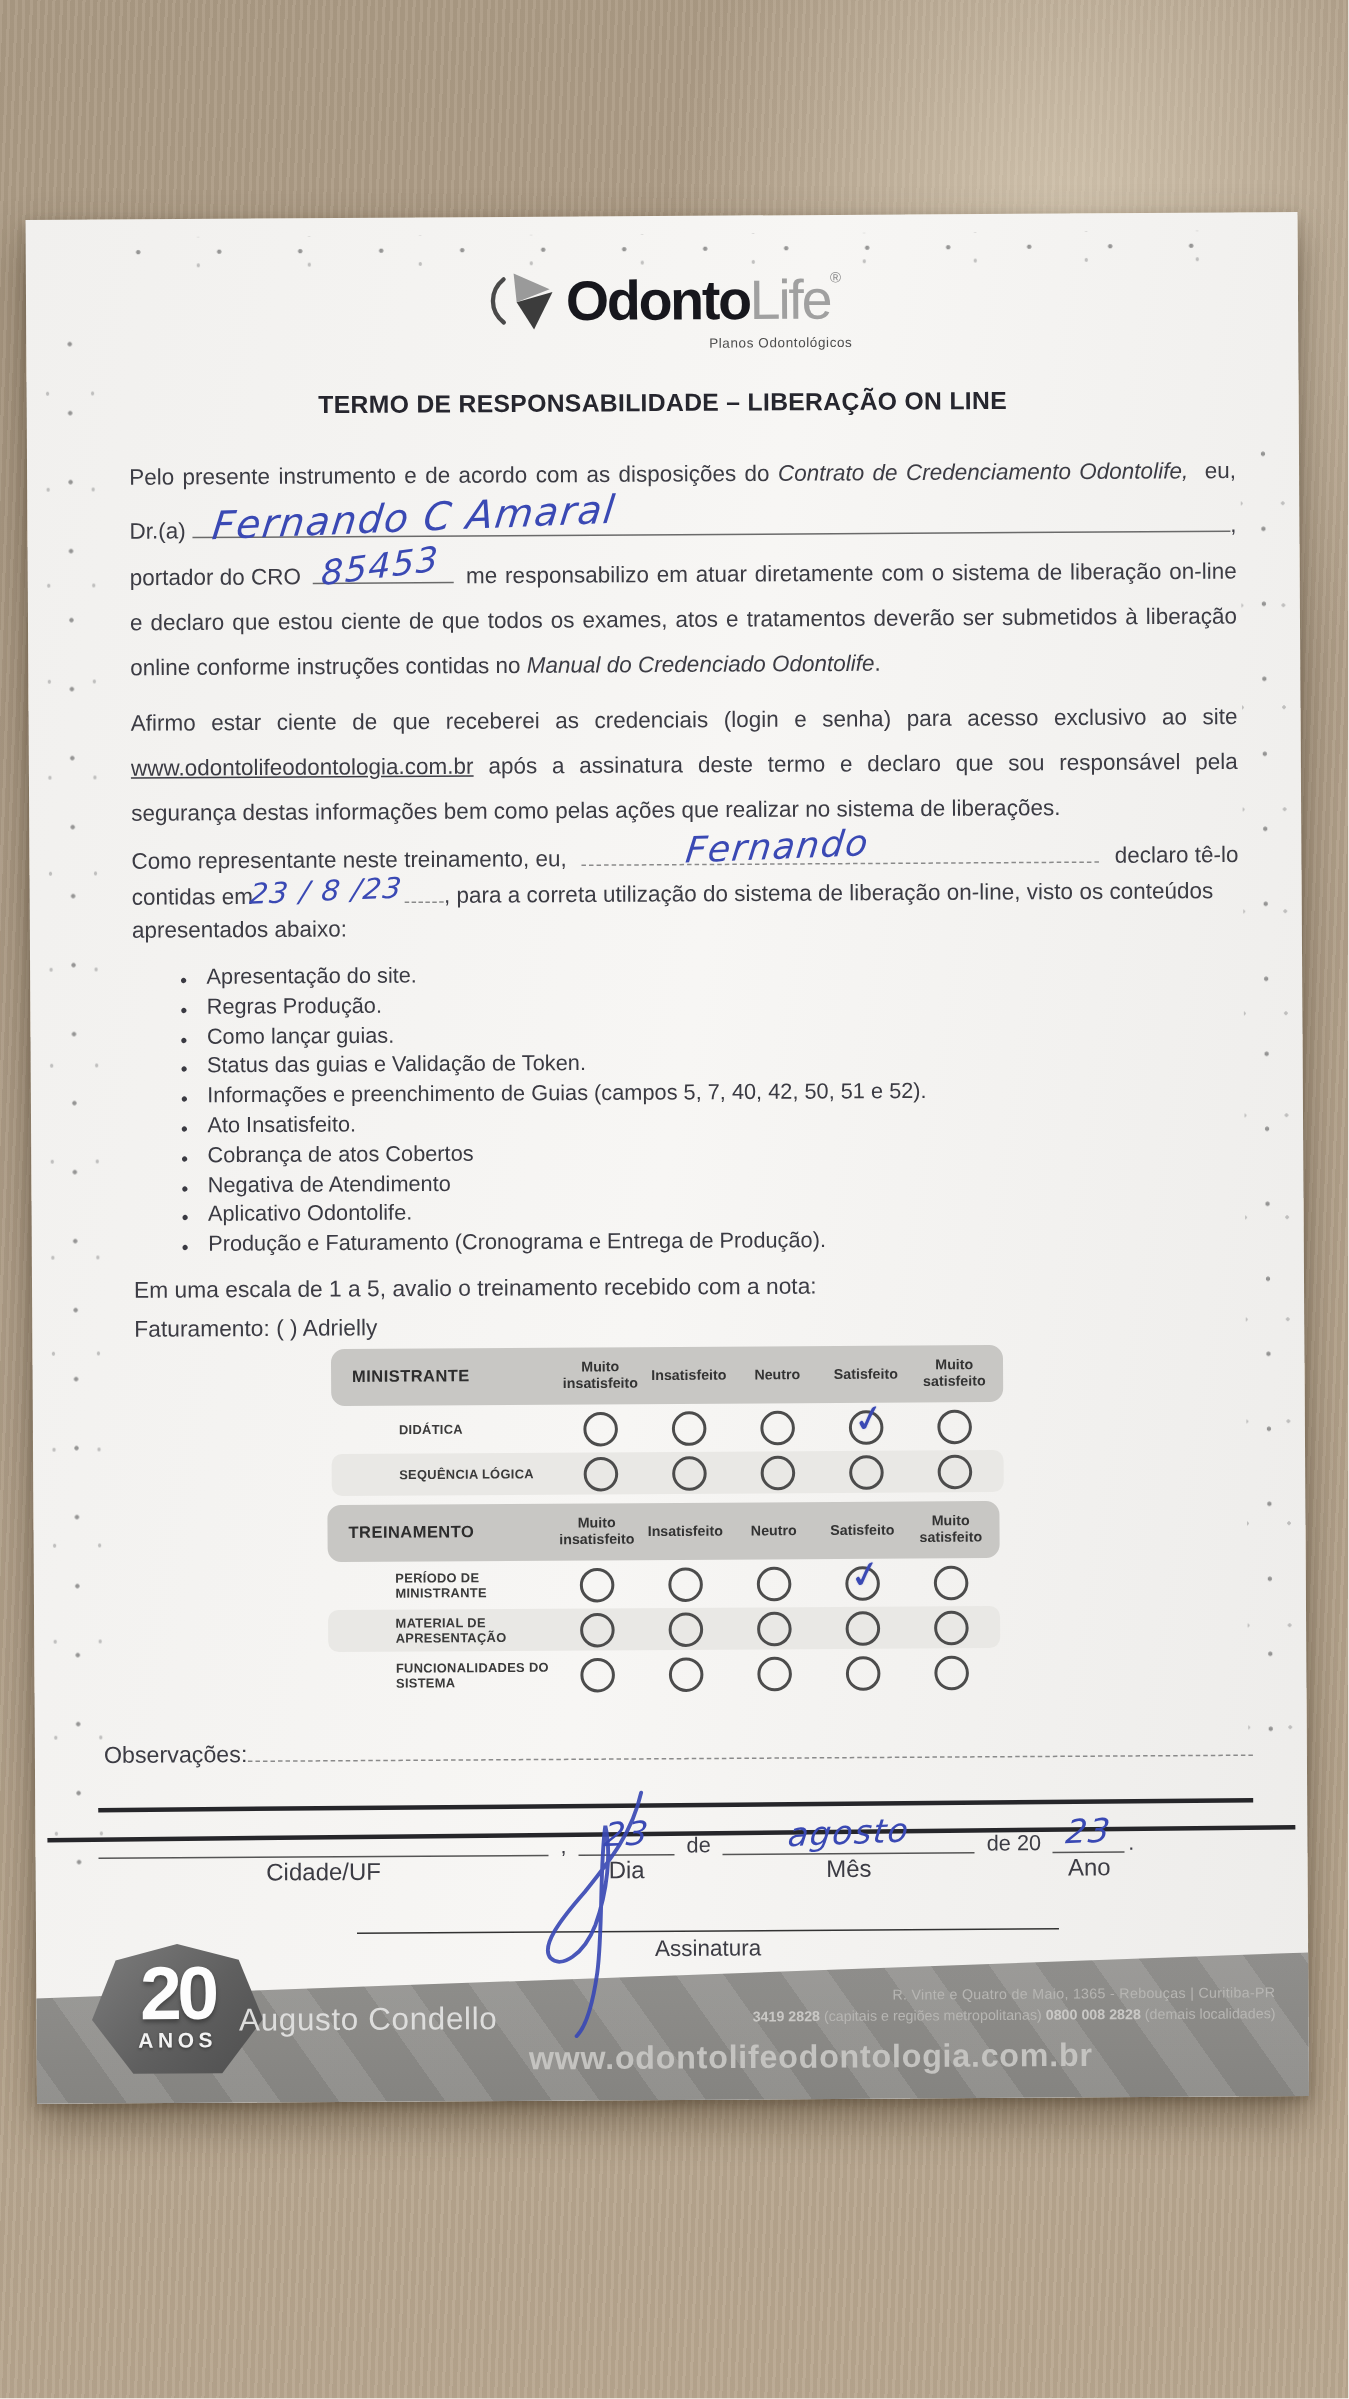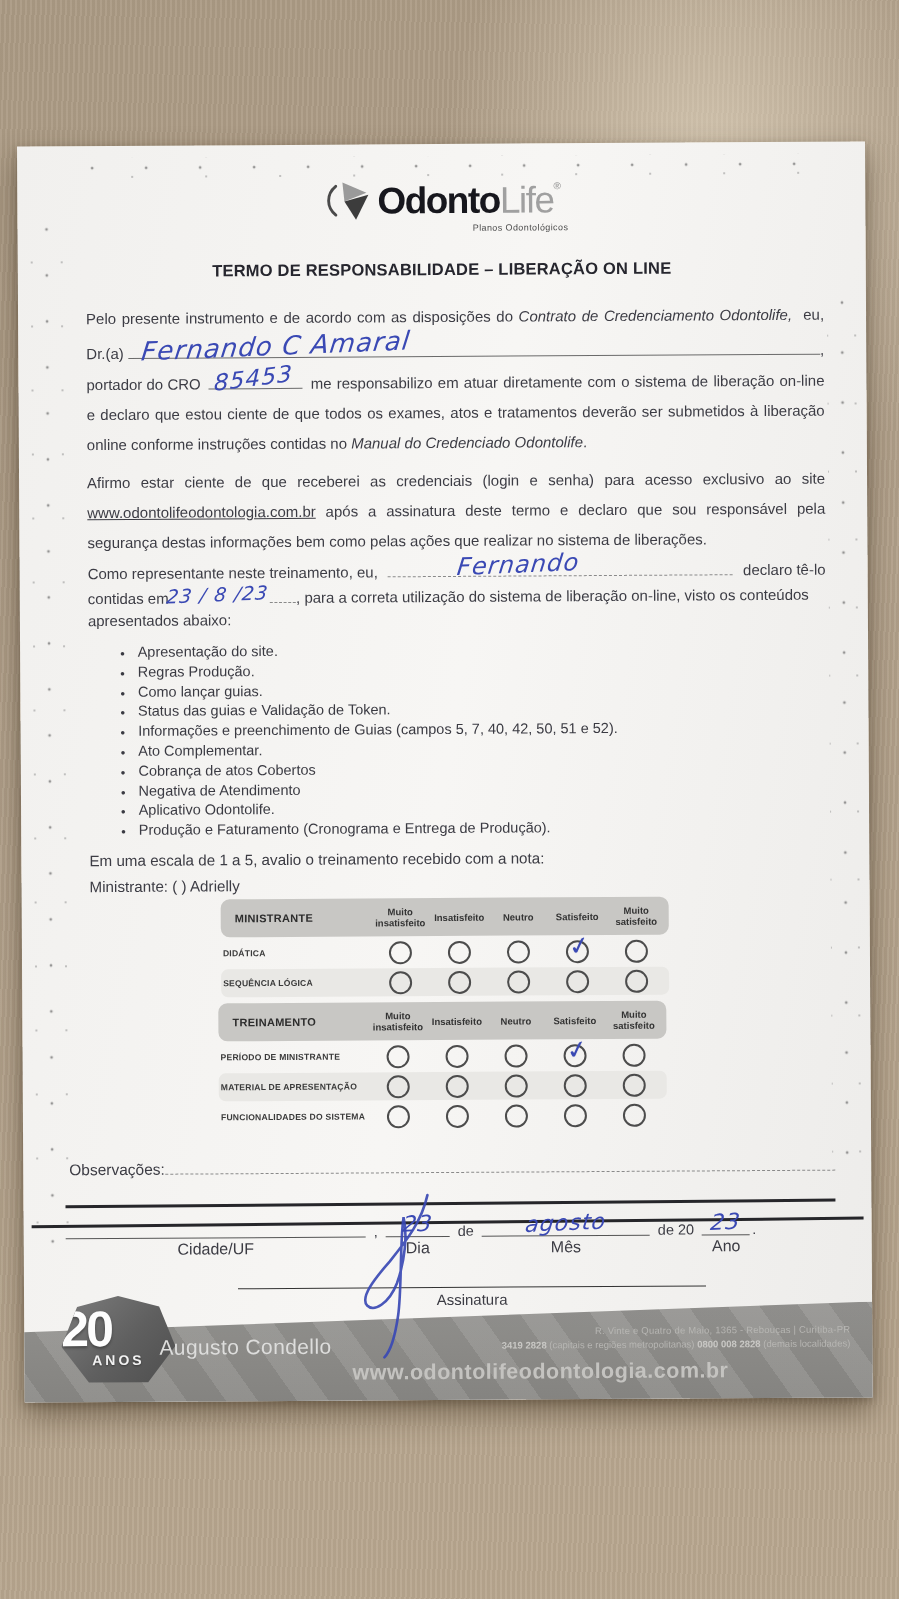--- a/index.html
+++ b/index.html
@@ -76,21 +76,21 @@
   
   .rating-table{position:absolute;width:448px;}
   .t1{top:754px;left:199px;}
   .t2{top:858px;left:196px;}
   .rt-head{display:grid;grid-template-columns:150px repeat(5,59px);background:#c8c7c4;
     border-radius:9px;min-height:34px;align-items:center;padding:2px 0;}
   .rt-title{font-size:11px;font-weight:700;color:#2d2d2d;padding-left:14px;letter-spacing:.3px;}
   .hcell{font-size:9.5px;font-weight:700;color:#333;text-align:center;line-height:11px;padding:0 4px;}
   .trow{display:grid;grid-template-columns:150px repeat(5,59px);height:28px;align-items:center;margin-top:2px;}
   .trow.stripe{background:#e9e8e5;border-radius:7px;}
-  .rlabel{font-size:8.6px;font-weight:700;color:#3a3a3a;letter-spacing:.2px;padding-left:2px;}
+  .rlabel{font-size:8.6px;font-weight:700;color:#3a3a3a;letter-spacing:.2px;padding-left:2px;margin-left:43px;}
   .ccell{display:flex;justify-content:center;position:relative;}
   .circ{width:19px;height:19px;border:2px solid #4c4c4c;border-radius:50%;}
   .check{position:absolute;top:-9px;left:50%;margin-left:-9px;color:#3a49b4;font-size:25px;font-weight:700;
     transform:rotate(-10deg);text-shadow:0 0 1px rgba(58,73,180,.5);}
 
   
   .obs{position:absolute;top:1010px;left:46px;right:36px;font-size:15.5px;display:flex;align-items:baseline;}
   .obs .blank{height:18px;}
 
   
@@ -108,21 +108,21 @@
   .sig-svg{position:absolute;top:1047px;left:318px;width:110px;height:168px;z-index:6;}
 
   
   .band{position:absolute;left:-8px;right:-8px;top:1160px;height:100px;background:
       repeating-linear-gradient(55deg, rgba(255,255,255,.05) 0 26px, rgba(0,0,0,.05) 26px 58px),
       linear-gradient(180deg,#979693,#8b8a87);
     clip-path:polygon(0 26%,100% 0,100% 100%,0 100%);z-index:3;}
   .badge{position:absolute;left:37px;top:1150px;width:114px;height:90px;z-index:5;
     clip-path:polygon(50% 0,86% 12%,100% 56%,76% 96%,24% 96%,0 56%,14% 12%);
     background:linear-gradient(135deg,#7d7d7d 0%,#5f5f5f 55%,#4e4e4e 100%);}
-  .badge-num{position:absolute;left:0;right:0;top:8px;text-align:left;font-size:50px;font-weight:800;
+  .badge-num{position:absolute;left:0;right:0;top:8px;text-align:center;font-size:50px;font-weight:800;
     color:#fdfdfd;line-height:1;letter-spacing:-3px;text-shadow:0 2px 3px rgba(0,0,0,.35);}
   .badge-word{position:absolute;left:0;right:0;top:56px;text-align:center;font-size:14px;font-weight:800;
     color:#f2f2f2;letter-spacing:3px;text-shadow:0 1px 2px rgba(0,0,0,.4);}
   .consultant{position:absolute;left:135px;top:1190px;z-index:5;color:#dddddc;font-size:21px;letter-spacing:.4px;}
   .addr{position:absolute;right:22px;top:1182px;z-index:5;color:#b7b6b3;font-size:9.5px;text-align:right;letter-spacing:.2px;}
   .phones{position:absolute;right:22px;top:1196px;z-index:5;color:#b7b6b3;font-size:9.5px;text-align:right;}
   .phones b{color:#c9c8c5;}
   .website{position:absolute;left:200px;right:16px;top:1216px;z-index:5;text-align:center;
     color:#c4c3c0;font-size:21.5px;font-weight:700;letter-spacing:.5px;}
 </style>
@@ -210,42 +210,42 @@
         <div class="topic">
           <span class="bullet">•</span>
           <span>Status das guias e Validação de Token.</span>
         </div>
         <div class="topic">
           <span class="bullet">•</span>
           <span>Informações e preenchimento de Guias (campos 5, 7, 40, 42, 50, 51 e 52).</span>
         </div>
         <div class="topic">
           <span class="bullet">•</span>
-          <span>Ato Complementar.</span>
+          <span>Ato Insatisfeito.</span>
         </div>
         <div class="topic">
           <span class="bullet">•</span>
           <span>Cobrança de atos Cobertos</span>
         </div>
         <div class="topic">
           <span class="bullet">•</span>
           <span>Negativa de Atendimento</span>
         </div>
         <div class="topic">
           <span class="bullet">•</span>
           <span>Aplicativo Odontolife.</span>
         </div>
         <div class="topic">
           <span class="bullet">•</span>
           <span>Produção e Faturamento (Cronograma e Entrega de Produção).</span>
         </div>
       </div>
 
     <div class="scale-note">Em uma escala de 1 a 5, avalio o treinamento recebido com a nota:</div>
-    <div class="facilitator">Ministrante: (   ) Adrielly</div>
+    <div class="facilitator">Faturamento: (   ) Adrielly</div>
 
     <div class="rating-table t1">
       <div class="rt-head">
           <div class="rt-title">MINISTRANTE</div>
           <div class="hcell">Muito insatisfeito</div>
           <div class="hcell">Insatisfeito</div>
           <div class="hcell">Neutro</div>
           <div class="hcell">Satisfeito</div>
           <div class="hcell">Muito satisfeito</div>
         </div>

